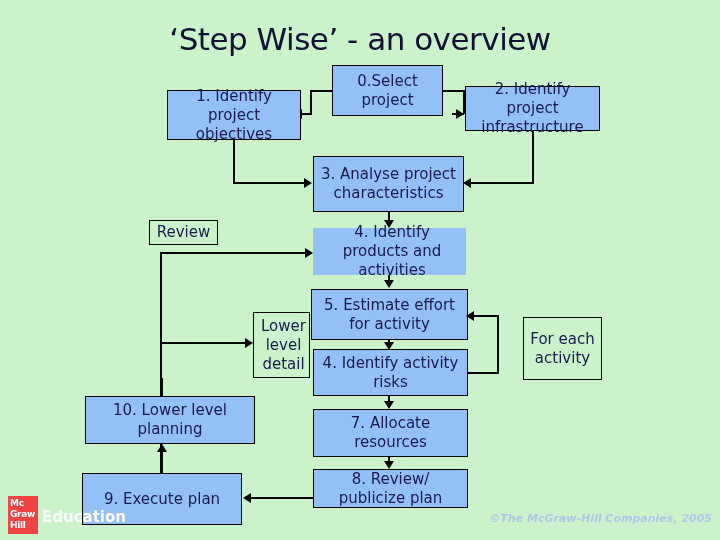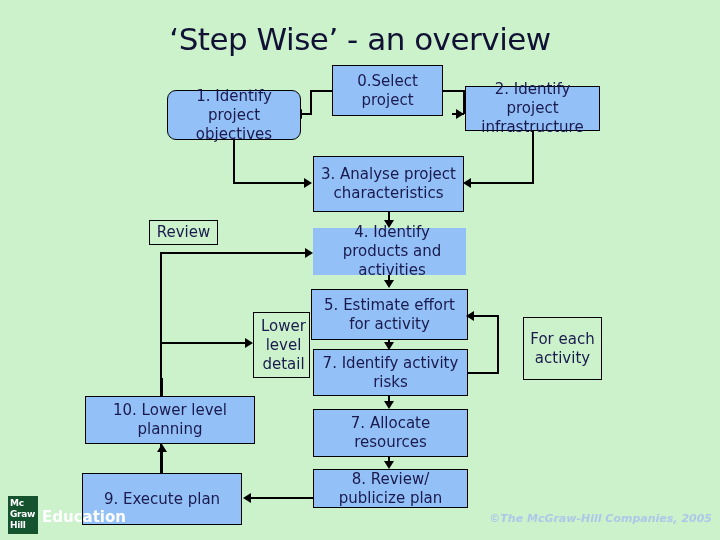--- a/index.html
+++ b/index.html
@@ -91,21 +91,21 @@
     border-left: 8px solid #000000;
   }
 
   
   #logo-mark {
     position: absolute;
     left: 8px;
     top: 496px;
     width: 30px;
     height: 38px;
-    background: #14532d;
+    background: #ef4444;
     color: #FFFFFF;
     font-size: 9px;
     line-height: 11px;
     font-weight: bold;
     font-family: "DejaVu Sans", "Liberation Sans", sans-serif;
     padding: 2px 0 0 2px;
     box-sizing: border-box;
     letter-spacing: -0.3px;
   }
   #logo-word {
@@ -145,21 +145,21 @@
 
   <div class="hline" style="left:441px; top:90px; width:24px;"></div>
   <div class="vline" style="left:463px; top:90px; height:24px;"></div>
   <div class="hline" style="left:452px; top:113px; width:12px;"></div>
   <div class="arrow right" style="left:456px; top:109px;"></div>
 
   <div class="box filled bordered" style="left:332px; top:65px; width:111px; height:51px;">
     <span class="txt">0.Select project</span>
   </div>
 
-  <div class="box filled bordered" style="left:167px; top:90px; width:134px; height:50px;border-radius:9px;">
+  <div class="box filled bordered" style="left:167px; top:90px; width:134px; height:50px;">
     <span class="txt">1. Identify project objectives</span>
   </div>
 
   <div class="box filled bordered" style="left:465px; top:86px; width:135px; height:45px;">
     <span class="txt">2. Identify project infrastructure</span>
   </div>
 
   <div class="vline" style="left:233px; top:140px; height:43px;"></div>
   <div class="hline" style="left:233px; top:182px; width:73px;"></div>
   <div class="arrow right" style="left:304px; top:178px;"></div>
@@ -198,21 +198,21 @@
   </div>
 
   <div class="box plain bordered leftalign" style="left:253px; top:312px; width:57px; height:66px;">
     <span class="txt">Lower level detail</span>
   </div>
 
   <div class="vline" style="left:388px; top:340px; height:4px;"></div>
   <div class="arrow down" style="left:384px; top:342px;"></div>
 
   <div class="box filled bordered" style="left:313px; top:349px; width:155px; height:47px;">
-    <span class="txt">7. Identify activity risks</span>
+    <span class="txt">4. Identify activity risks</span>
   </div>
 
   <div class="hline" style="left:468px; top:372px; width:31px;"></div>
   <div class="vline" style="left:497px; top:315px; height:59px;"></div>
   <div class="hline" style="left:474px; top:315px; width:25px;"></div>
   <div class="arrow left" style="left:466px; top:311px;"></div>
 
   <div class="box plain bordered" style="left:523px; top:317px; width:79px; height:63px;">
     <span class="txt">For each activity</span>
   </div>

